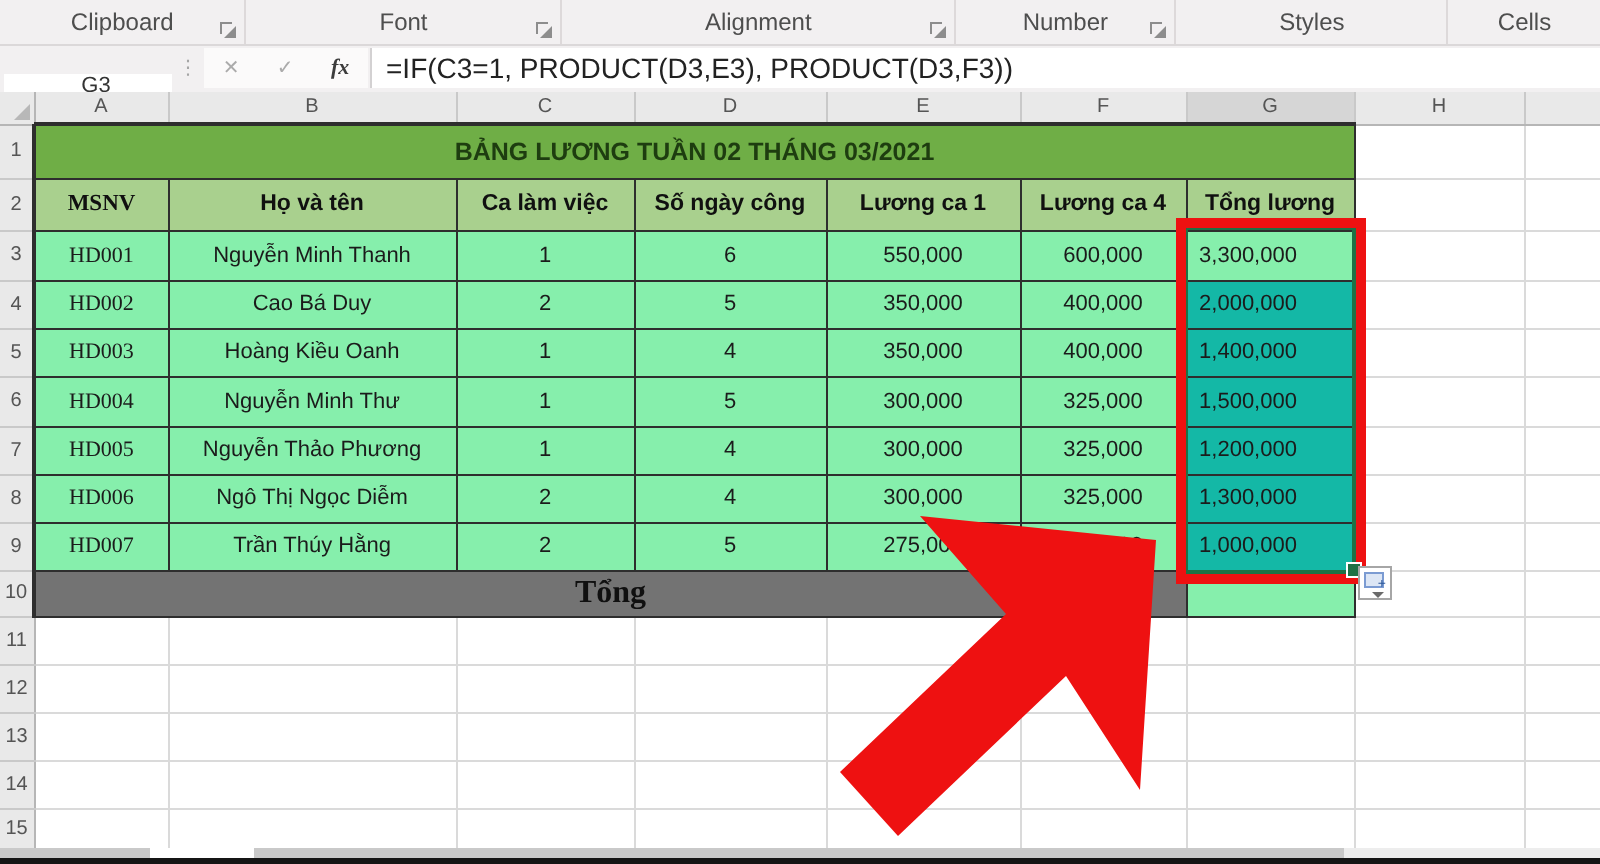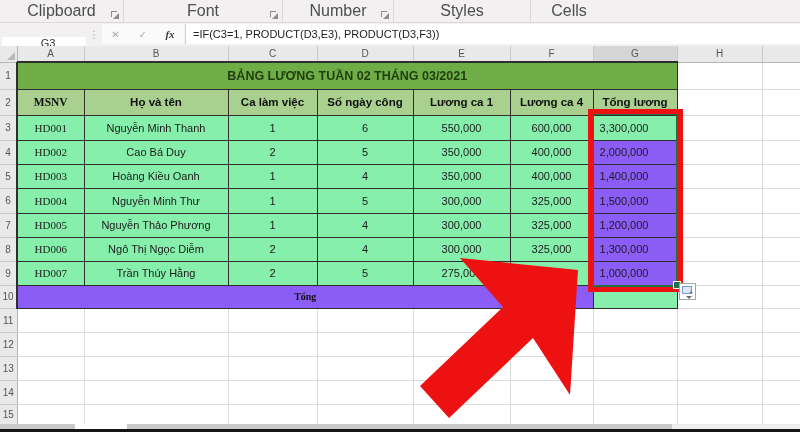--- a/index.html
+++ b/index.html
@@ -4,21 +4,21 @@
 <style>
   html,body{margin:0;padding:0;background:#fff;}
   .stage{position:relative;width:800px;height:432px;overflow:hidden;
          font-family:"Liberation Sans",sans-serif;background:#fff;}
 
   
   .ribbon{position:absolute;left:0;top:0;width:800px;height:22px;
           background:#f2f0f1;border-bottom:1px solid #dbd8d9;display:flex;}
   .rg{position:relative;height:100%;display:flex;align-items:center;justify-content:center;
       border-right:1px solid #ddd9da;}
-  .rg span.rlabel{font-size:16px;color:#4e4e4e;}
+  .rg span.rlabel{font-size:12px;color:#4e4e4e;}
   .rg0{width:123px}.rg1{width:158px}.rg2{width:197px}.rg3{width:110px}.rg4{width:136px}.rg5{width:76px;border-right:none}
   .launcher{position:absolute;right:4px;bottom:3px;width:8px;height:8px;}
   .launcher::before{content:"";position:absolute;left:0;top:0;width:5px;height:5px;
           border-left:1px solid #8d8d8d;border-top:1px solid #8d8d8d;}
   .launcher::after{content:"";position:absolute;right:0;bottom:0;width:0;height:0;
           border-left:3px solid transparent;border-top:3px solid transparent;
           border-right:3px solid #8d8d8d;border-bottom:3px solid #8d8d8d;}
 
   
   .fbar{position:absolute;left:0;top:23px;width:800px;height:23px;
@@ -28,21 +28,21 @@
   .namebox .ref{font-size:11px;color:#333;padding-left:8px;flex:1;}
   .nb-arrow{font-size:8px;color:#8f8f8f;padding-right:6px;}
   .fdots{position:absolute;left:88px;top:1px;width:12px;height:20px;display:flex;
          align-items:center;justify-content:center;font-size:10px;color:#a5a5a5;}
   .fbtns{position:absolute;left:102px;top:1px;width:82px;height:20px;background:#fbfafa;
          display:flex;align-items:center;justify-content:space-around;}
   .fbtns .x,.fbtns .ok{font-size:10px;color:#ababab;}
   .fbtns .fx{font-size:11px;color:#3c3c3c;font-family:"Liberation Serif",serif;font-style:italic;font-weight:bold;}
   .finput{position:absolute;left:185px;top:1px;right:0;height:20px;background:#fff;
           border-left:1px solid #d3d1d2;display:flex;align-items:center;}
-  .finput span{font-size:11px;color:#222;padding-left:7px;white-space:nowrap;}
+  .finput span{font-size:14px;color:#222;padding-left:7px;white-space:nowrap;}
 
   
   .grid{position:absolute;left:0;top:46px;border-collapse:collapse;table-layout:fixed;width:800px;}
   .grid td{padding:0;overflow:hidden;white-space:nowrap;text-align:center;vertical-align:middle;
            font-size:11px;color:#1b1b1b;}
   .hrch{height:16px}.hr1{height:27px}.hr2{height:26px}.hr3{height:25px}.hr4{height:24px}
   .hr5{height:24px}.hr6{height:25px}.hr7{height:24px}.hr8{height:24px}.hr9{height:24px}
   .hr10{height:23px}.hr11{height:24px}.hr12{height:24px}.hr13{height:24px}.hr14{height:24px}.hr15{height:20px}
 
   td.ch{background:#e9e9e9;border-right:1px solid #c9c9c9;border-bottom:1px solid #b6b6b6;
@@ -54,24 +54,24 @@
   .tri{position:absolute;right:2px;bottom:2px;width:0;height:0;
        border-left:8px solid transparent;border-bottom:8px solid #b8b8b8;}
 
   td.gl{border-right:1px solid #dadada;border-bottom:1px solid #dadada;background:#fff;}
   td.tb{border-right:1px solid #2e2e2e;border-bottom:1px solid #2e2e2e;background:#86efac;}
   td.bl{border-left:2px solid #2e2e2e;font-family:Liberation Serif, serif;}
   td.title-cell{background:#6fae46;border:1px solid #2e2e2e;border-top:2px solid #2e2e2e;
         border-left:2px solid #2e2e2e;font-weight:bold;font-size:12.5px;color:#1e3d10;}
   td.th{background:#a9d08e;border-right:1px solid #2e2e2e;border-bottom:1px solid #2e2e2e;
         font-weight:bold;font-size:11.5px;color:#101010;}
-  td.total{background:#8b5cf6;border-right:1px solid #2e2e2e;border-bottom:1px solid #2e2e2e;
-        font-weight:bold;font-size:10px;color:#101010;}
+  td.total{background:#737373;border-right:1px solid #2e2e2e;border-bottom:1px solid #2e2e2e;
+        font-weight:bold;font-size:16px;color:#101010;}
   td.g{text-align:center;padding-right:22px;}
-  td.gsel{background:#8b5cf6;}
+  td.gsel{background:#14b8a6;}
 
   
   .sel-green{position:absolute;left:592px;top:113px;width:86px;height:174px;
              border:2px solid #1e7145;z-index:5;box-sizing:border-box;}
   .red-rect{position:absolute;left:588px;top:109px;width:95px;height:183px;
             border:5px solid #ee1111;z-index:6;box-sizing:border-box;}
   .fill-handle{position:absolute;left:673px;top:281px;width:6px;height:6px;
                background:#1e7145;border:1px solid #fff;z-index:7;}
   .fill-opt{position:absolute;left:679px;top:283px;width:17px;height:17px;background:#fff;
             border:1px solid #a6a6a6;z-index:7;box-sizing:border-box;}
@@ -95,20 +95,24 @@
 
 <div class="stage">
 
   <div class="ribbon">
     <div class="rg rg0">
       <span class="rlabel">Clipboard</span>
       <span class="launcher"></span>
     </div>
     <div class="rg rg1">
       <span class="rlabel">Font</span>
+      <span class="launcher"></span>
+    </div>
+    <div class="rg rg2">
+      <span class="rlabel">Alignment</span>
       <span class="launcher"></span>
     </div>
     <div class="rg rg3">
       <span class="rlabel">Number</span>
       <span class="launcher"></span>
     </div>
     <div class="rg rg4">
       <span class="rlabel">Styles</span>
     </div>
     <div class="rg rg5">

